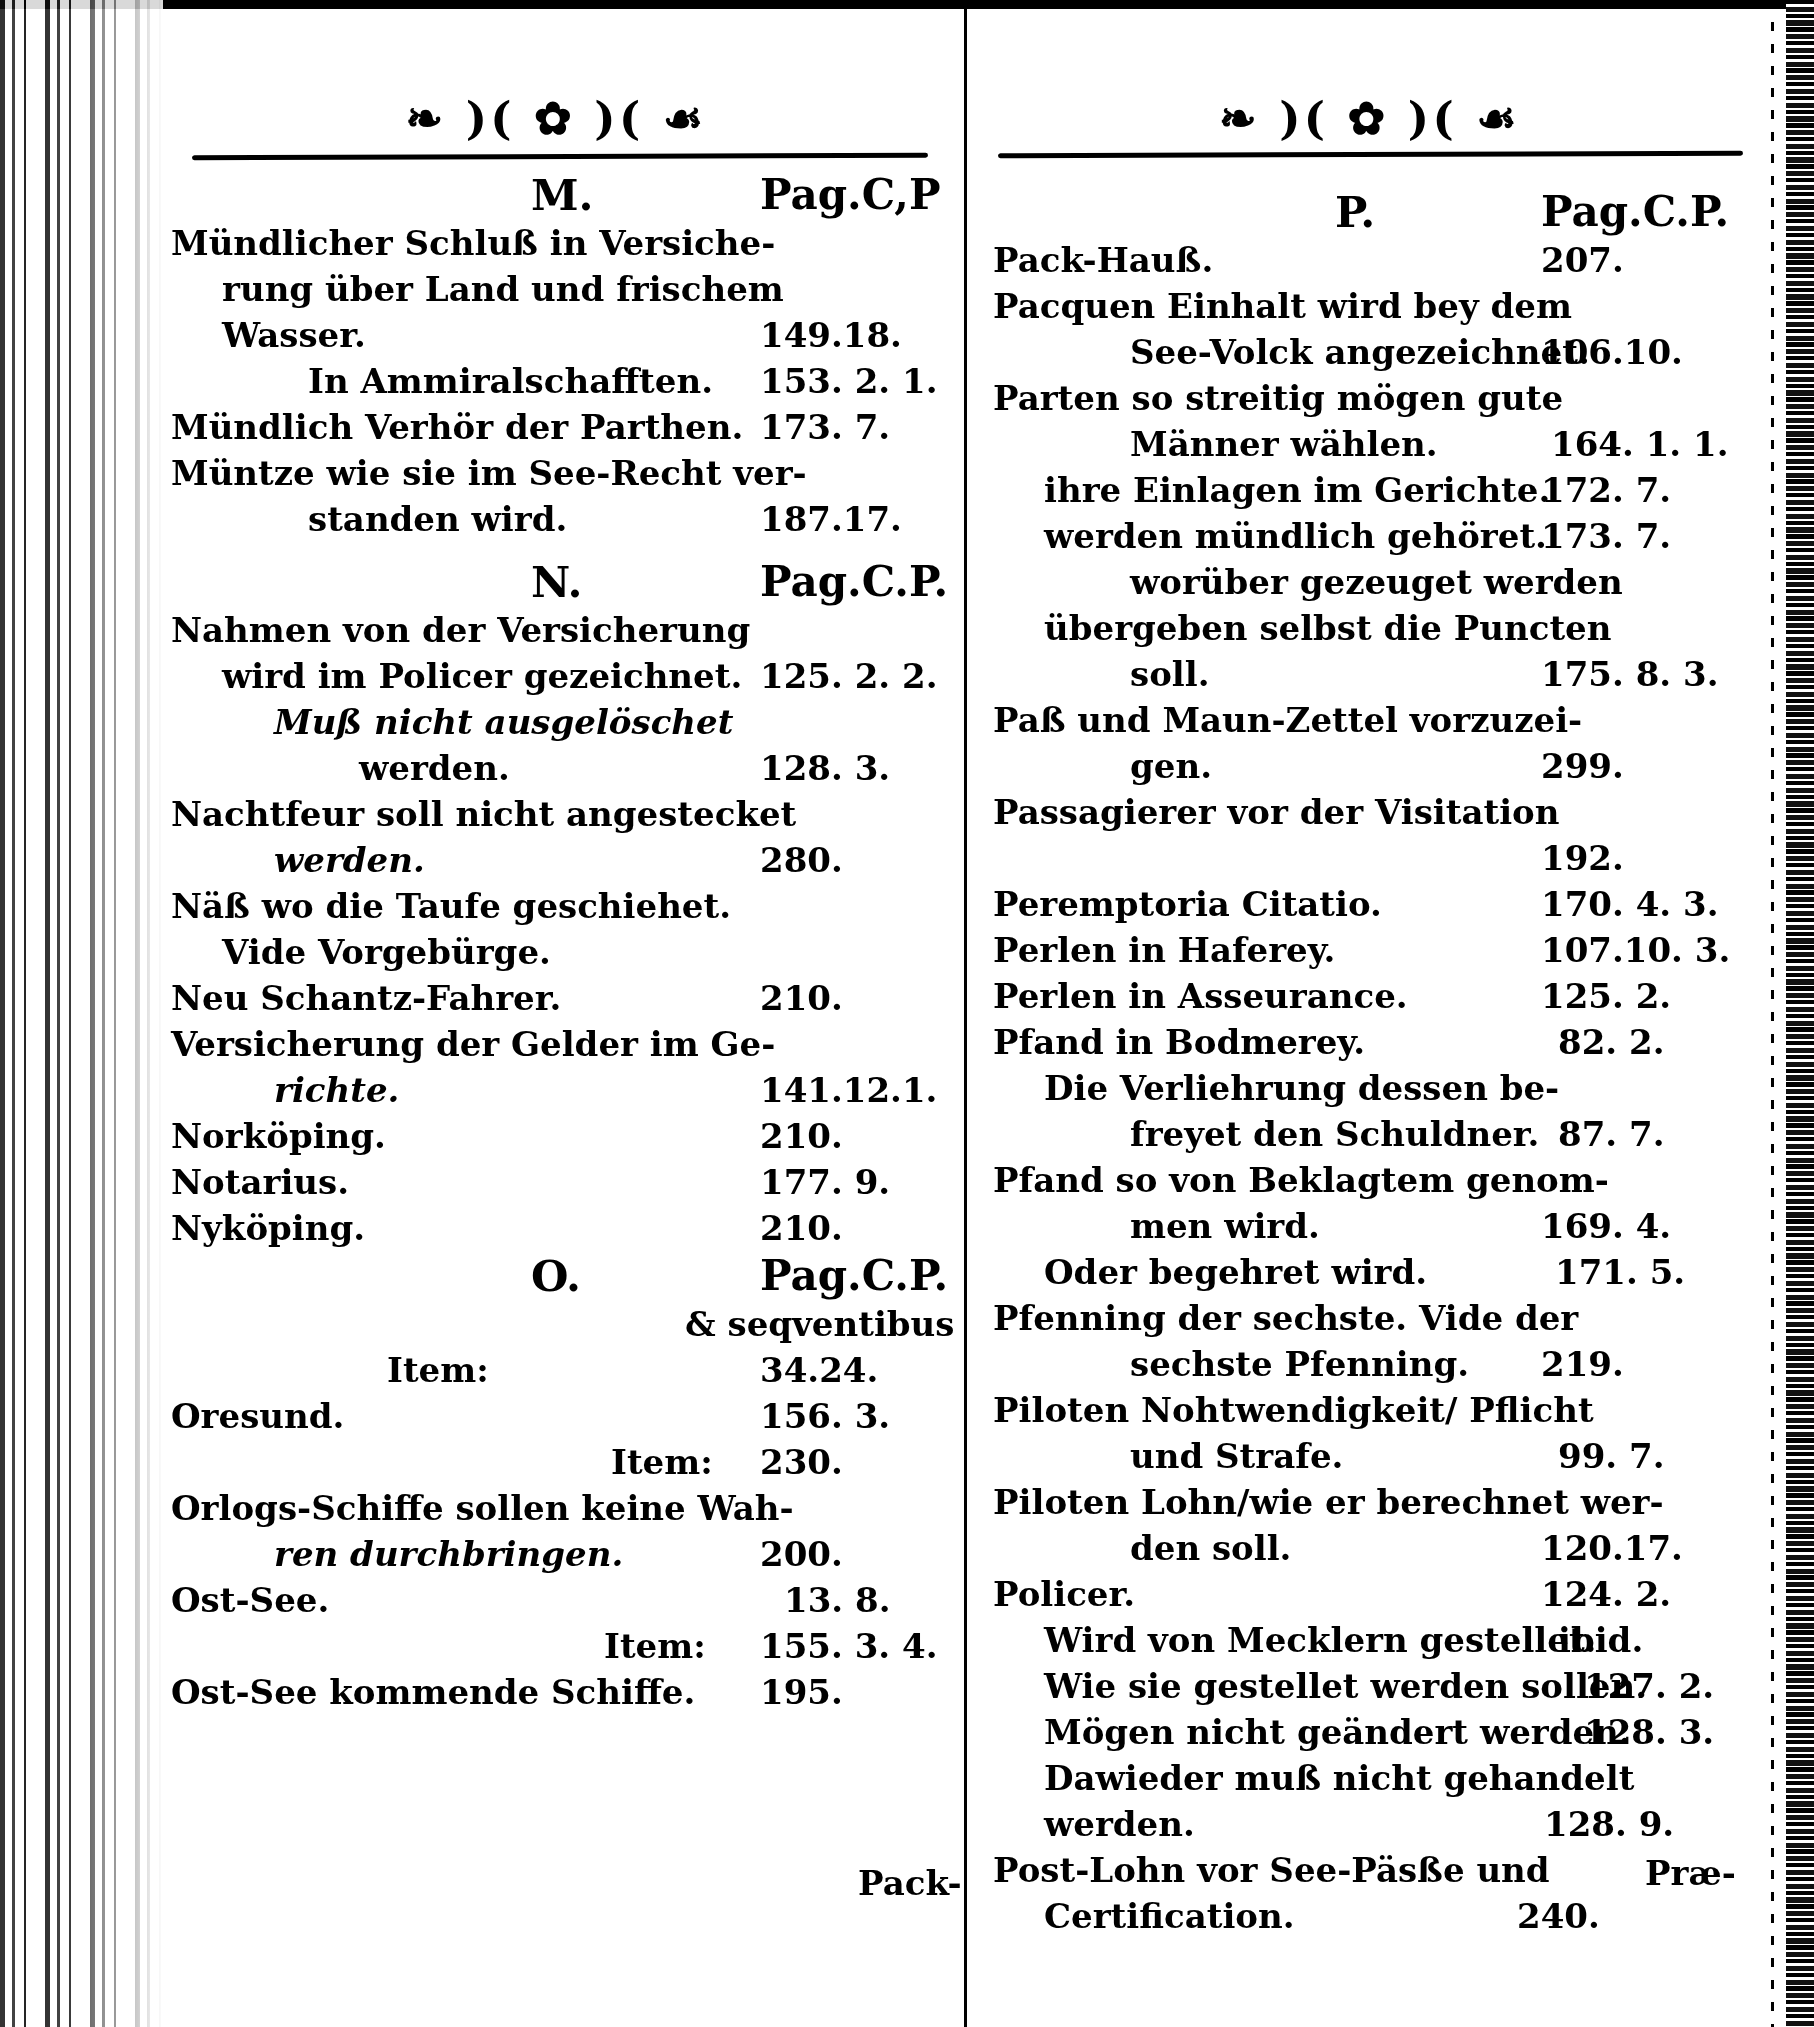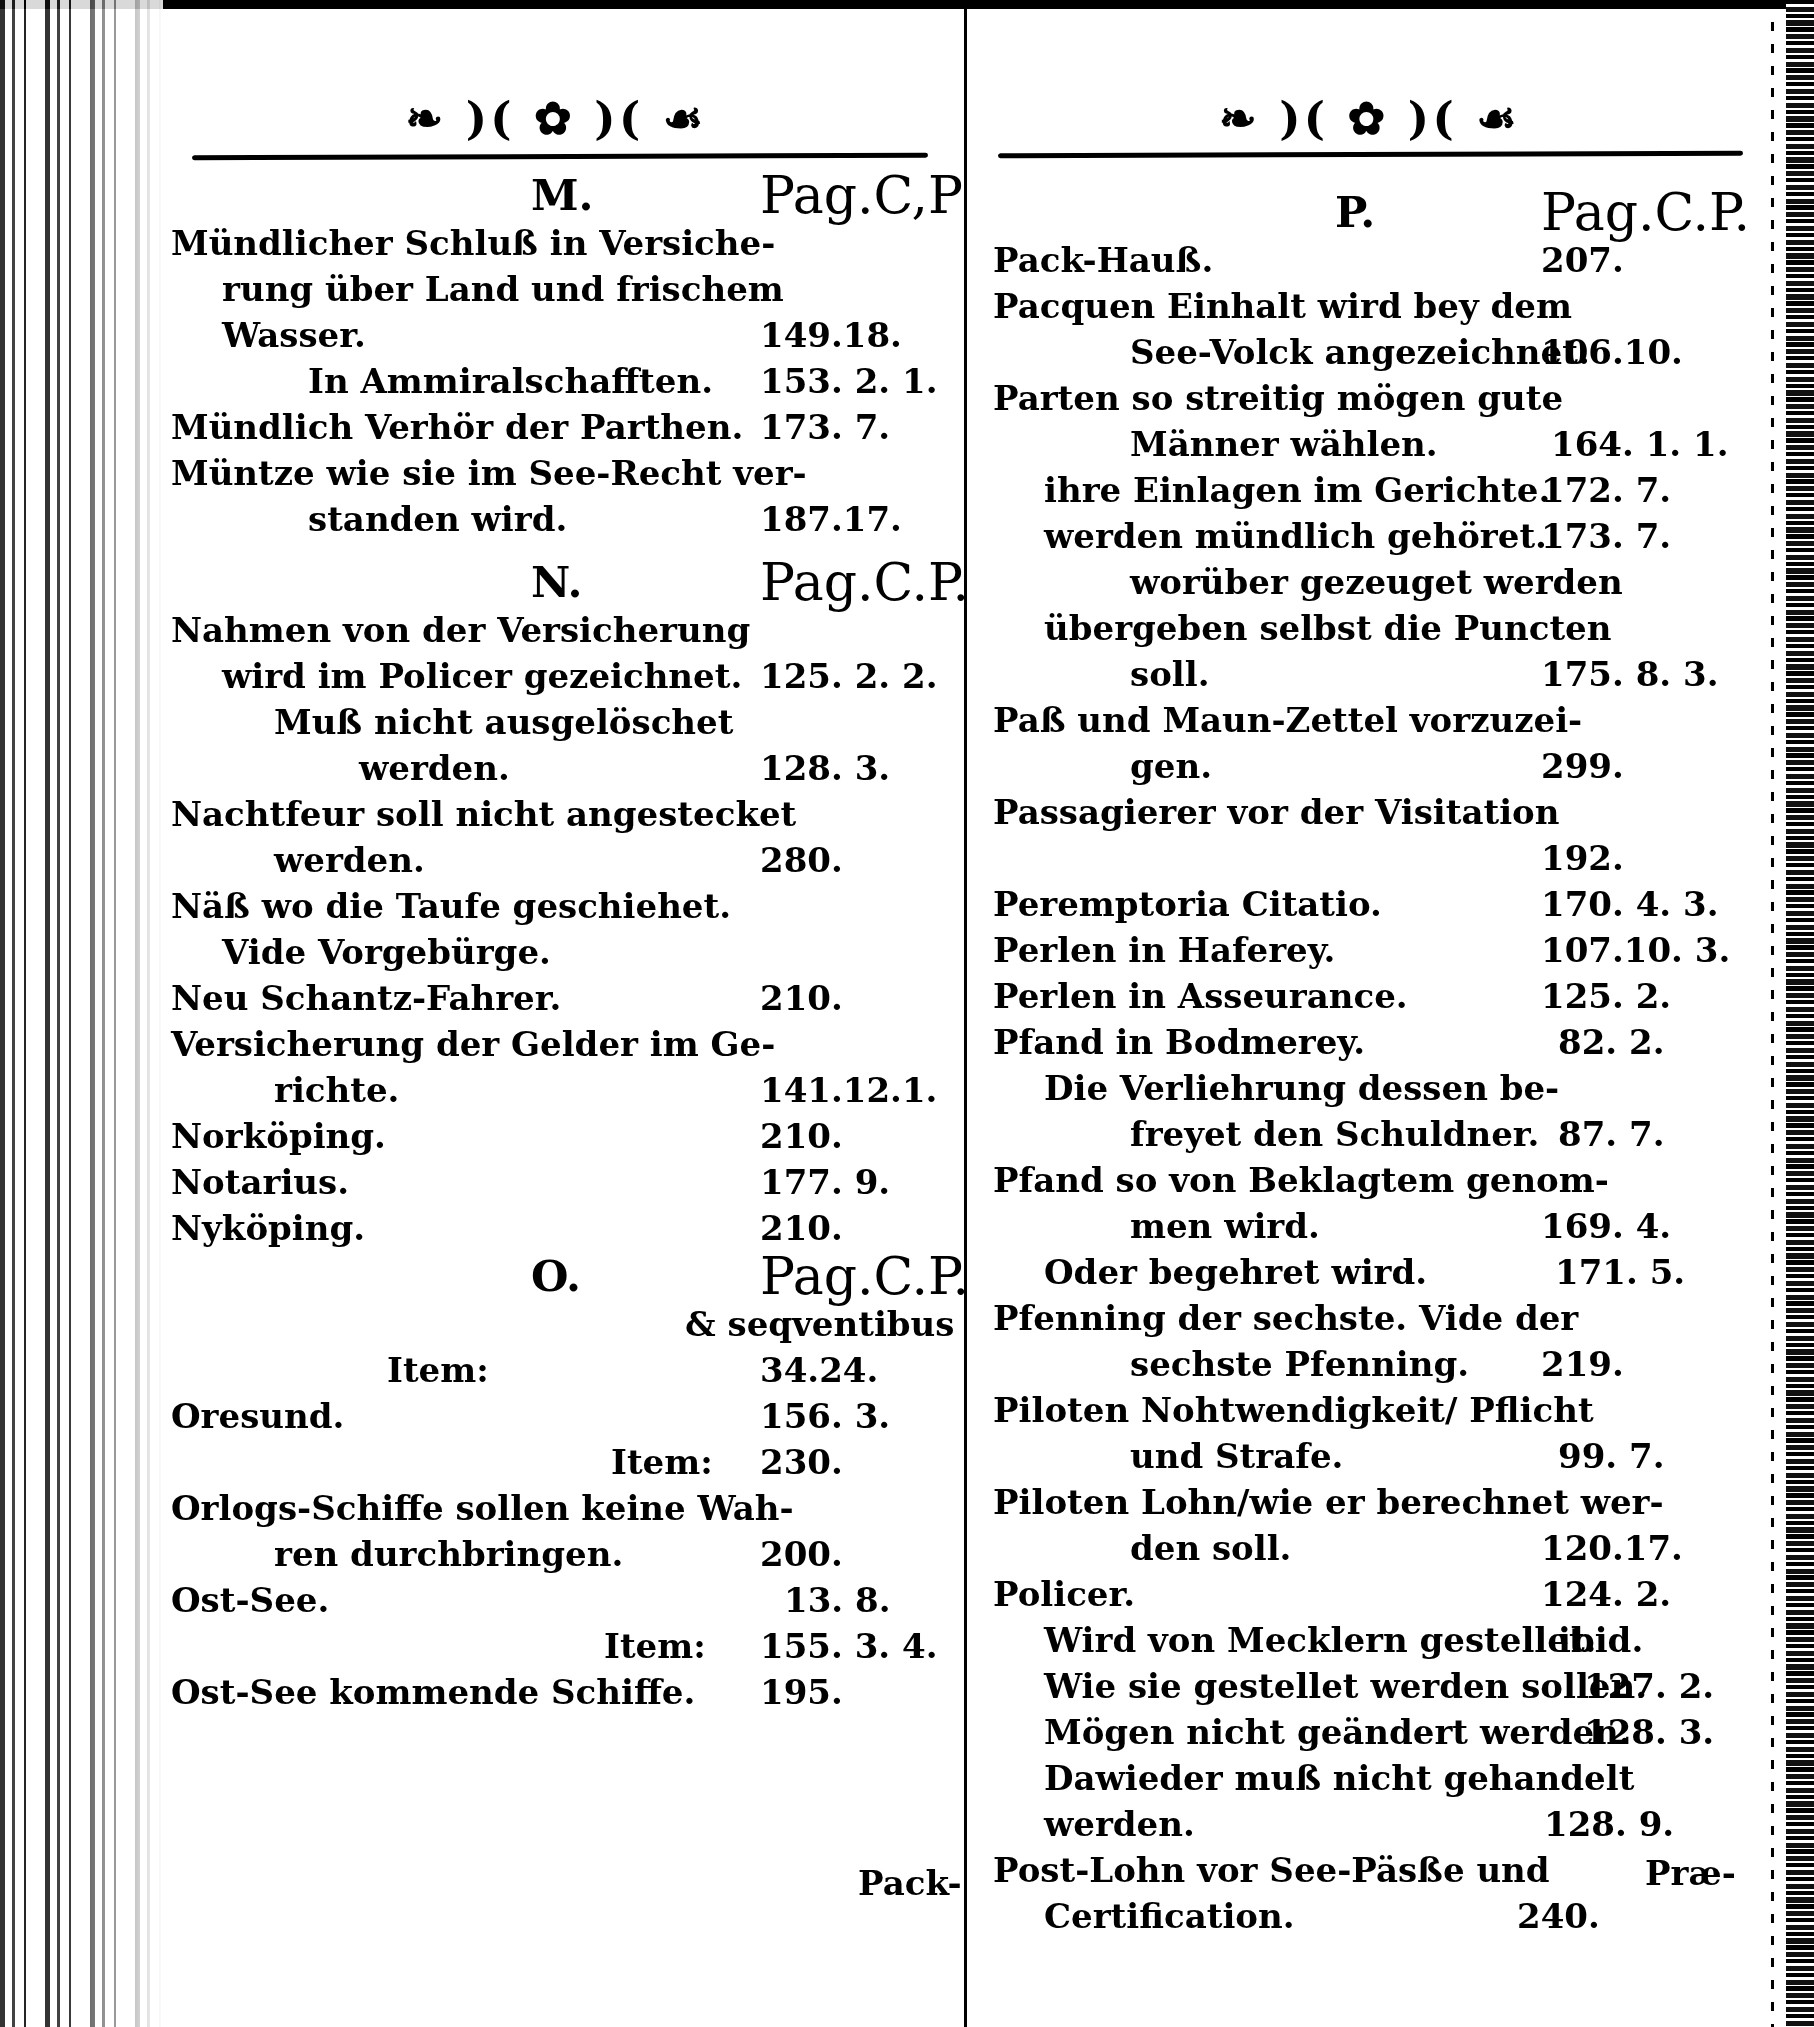--- a/index.html
+++ b/index.html
@@ -30,25 +30,25 @@
   .page.right .entries { top:187px; }
   .row { position:relative; height:46px; line-height:46px; font-size:34px; font-weight:bold; white-space:nowrap; }
   .row.section { height:50px; line-height:50px; }
   .row .txt { position:absolute; left:0; }
   .row .ref { position:absolute; }
   .page.left .row .ref { left:589px; }
   .page.right .row .ref { left:548px; }
   .row.section .letter { position:absolute; font-size:43px; }
   .page.left .row.section .letter { left:360px; }
   .page.right .row.section .letter { left:342px; }
-  .row.section .ref { font-size:52px; font-weight:normal; }
+  .row.section .ref { font-size:42px; font-weight:bold; }
   .row.gap { height:15.4px; }
   .i0 { left:0 !important; }
   .i1 { left:51px !important; }
-  .i2 { left:103px !important; }
+  .i2 { left:103px !important;font-style:italic; }
   .i3 { left:137px !important; }
   .i4 { left:188px !important; }
   .catch { position:absolute; font-size:34px; font-weight:bold; }
   .page.left .catch { left:687px; top:1863px; }
   .page.right .catch { left:652px; top:1853px; }
 </style>
 </head>
 <body>
 
 <div class="top-shadow"></div>

